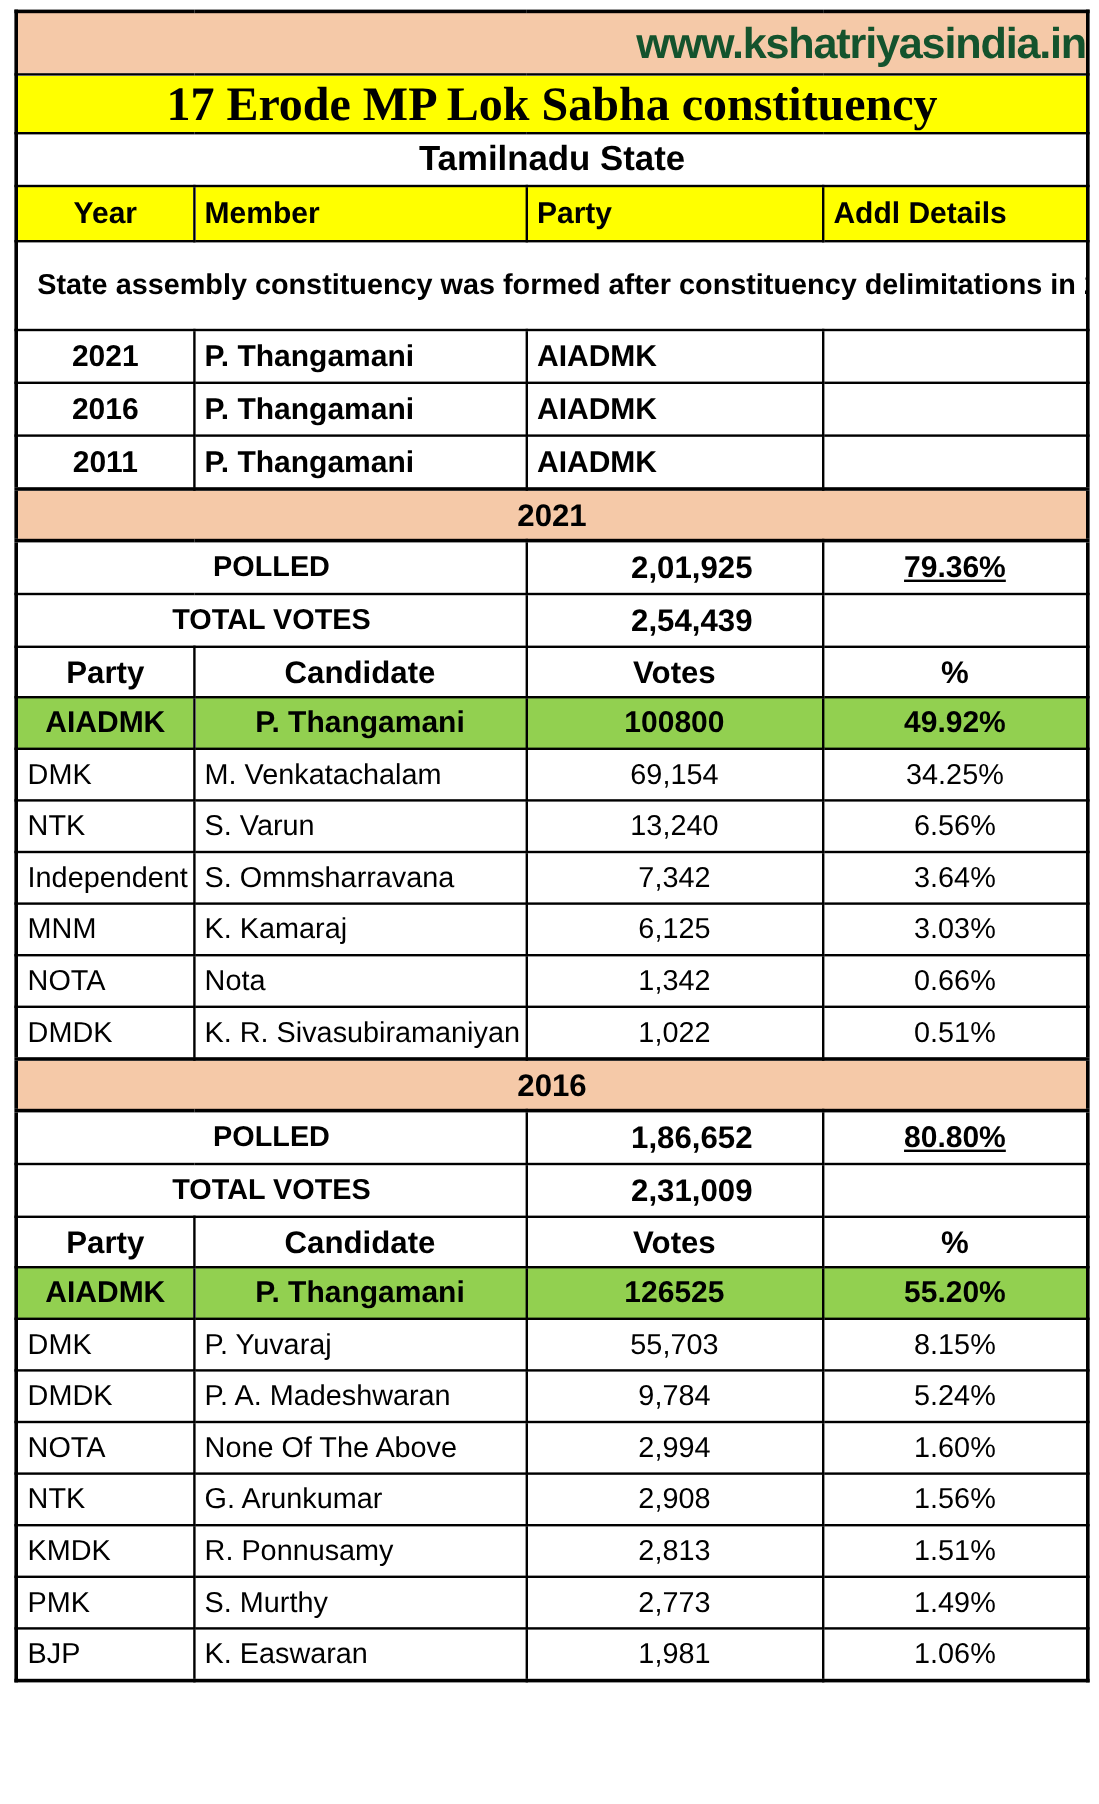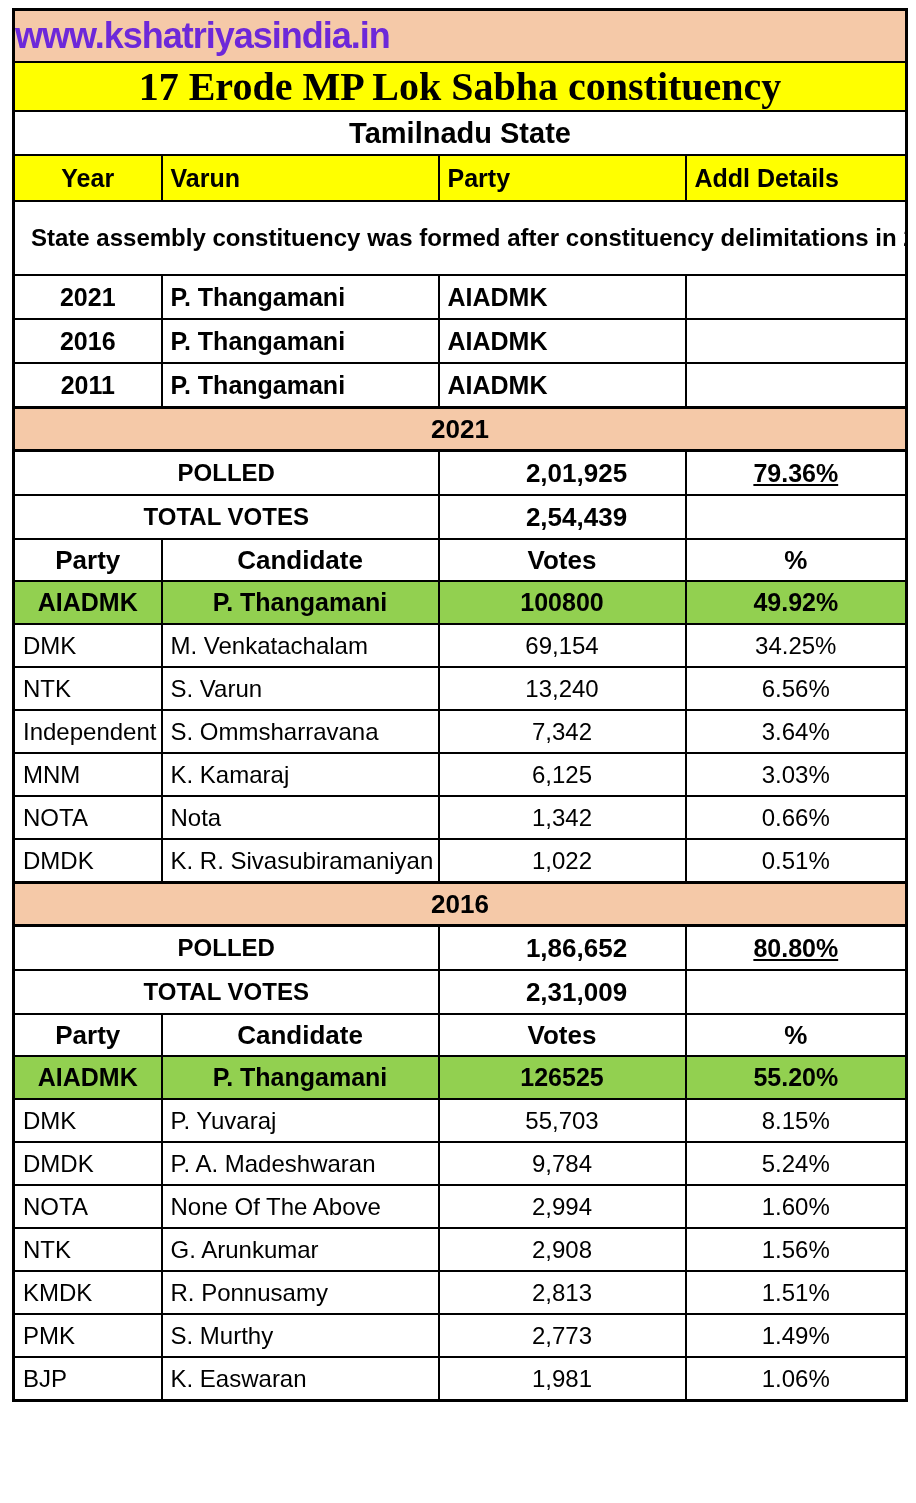--- a/index.html
+++ b/index.html
@@ -13,21 +13,21 @@
     border:3px solid #000;
   }
   td{
     border:2px solid #000;vertical-align:middle;overflow:hidden;
     white-space:nowrap;padding:0;color:#000;
   }
   
   col.c1{width:148px}col.c2{width:277px}col.c3{width:247px}col.c4{width:221px}
   
   .site-row td{
-    height:50px;background:#F5C9A8;color:#6d28d9;text-align:left;
+    height:50px;background:#F5C9A8;color:#14532d;text-align:right;
     font-weight:bold;font-size:36px;letter-spacing:-1px;
   }
   .mp-row td{
     height:46px;background:#FFFF00;text-align:center;font-weight:bold;
     font-size:40px;font-family:"Liberation Serif",serif;
   }
   .mla-row td{
     height:42px;background:#92D050;text-align:center;font-weight:bold;
     font-size:31px;font-family:"Liberation Serif",serif;
   }
@@ -69,21 +69,21 @@
         </tr>
       <tr class="mp-row">
           <td colspan="4">17 Erode  MP Lok Sabha constituency</td>
         </tr>
       <tr class="state-row">
           <td colspan="4">Tamilnadu State</td>
         </tr>
 
       <tr class="hist-hdr">
         <td class="ctr">Year</td>
-        <td class="lft">Varun</td>
+        <td class="lft">Member</td>
         <td class="lft">Party</td>
         <td class="lft">Addl Details</td>
       </tr>
       <tr class="note-row">
           <td colspan="4">State assembly constituency was formed after constituency delimitations in 2008.</td>
         </tr>
 
       <tr class="hist-row">
         <td class="ctr">2021</td>
         <td class="lft">P. Thangamani</td>

